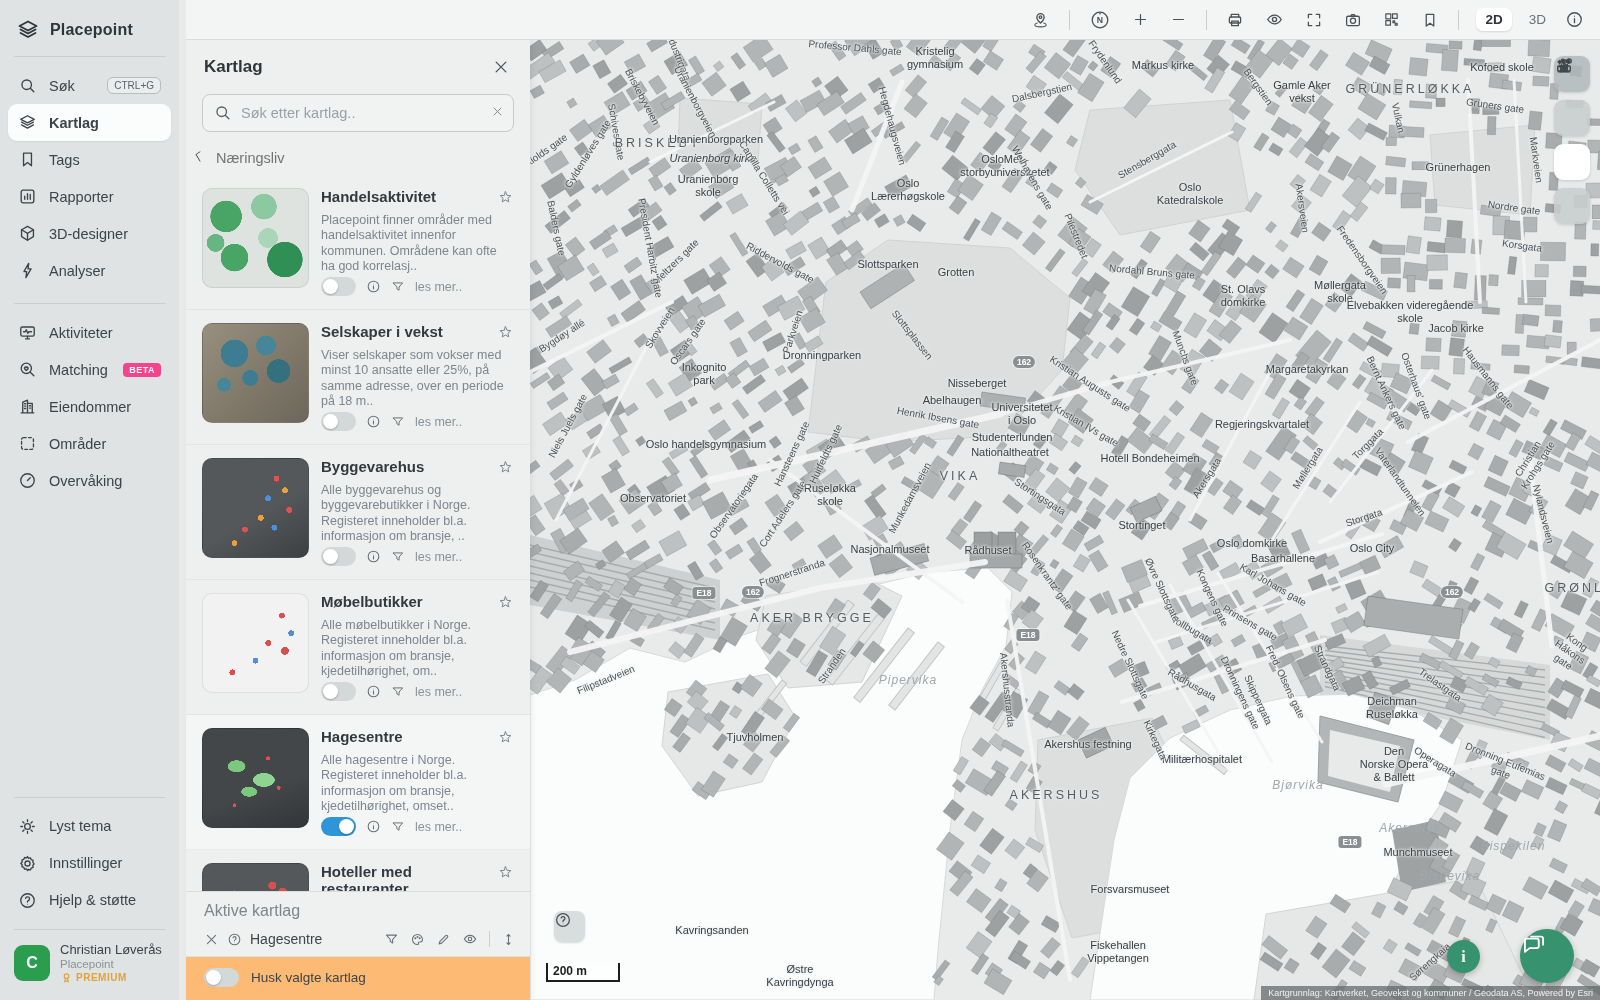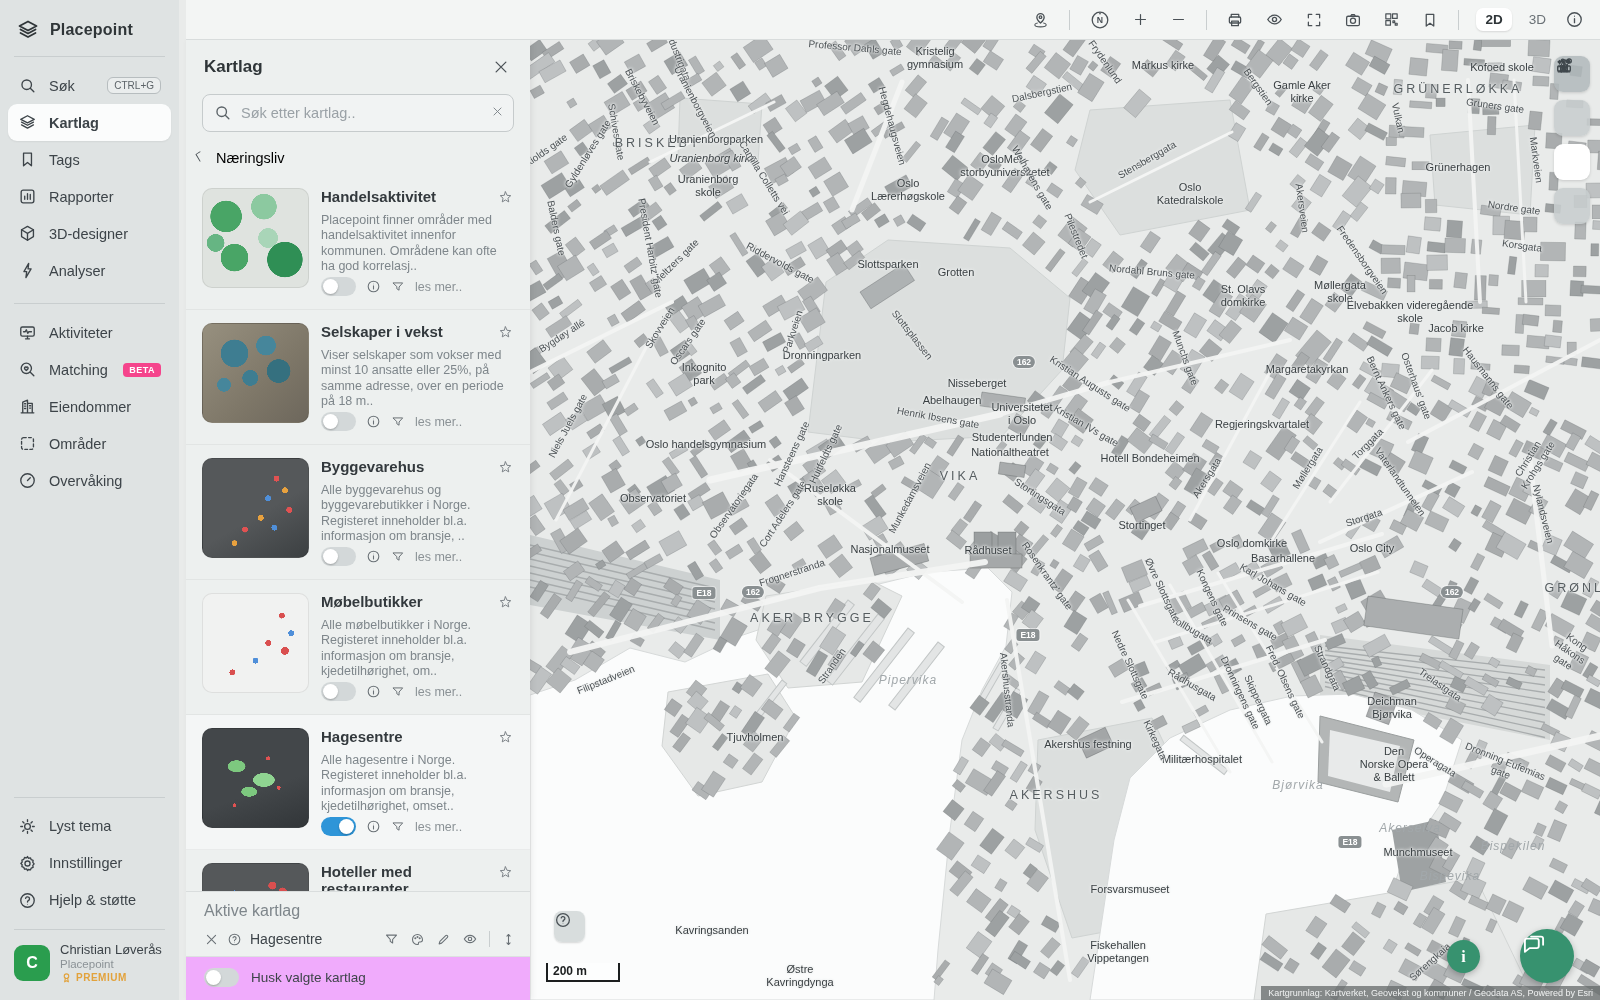--- a/index.html
+++ b/index.html
@@ -38,21 +38,21 @@
 
   
   .panel{position:absolute;left:186px;top:40px;width:344px;height:960px;background:#edf0ef;z-index:20;display:flex;flex-direction:column;box-shadow:2px 0 6px rgba(0,0,0,.07);}
   .p-head{display:flex;align-items:center;justify-content:space-between;padding:16px 18px 8px;}
   .p-title{font-size:17px;font-weight:700;color:#2f3538;}
   .p-search{margin:8px 16px 4px;position:relative;}
   .p-search input{width:100%;height:38px;border:1px solid #c6cbcc;border-radius:8px;background:#f1f3f3;padding:0 34px 0 38px;font-size:14.5px;color:#3d4449;outline:none;}
   .p-search input::placeholder{color:#9aa1a6;}
   .ps-ic{position:absolute;left:11px;top:9px;color:#5a6166;}
   .ps-x{position:absolute;right:10px;top:10px;color:#7b8287;cursor:pointer;}
-  .crumb{display:flex;align-items:center;gap:8px;padding:12px 3px 8px;font-size:14.5px;color:#000000;cursor:pointer;}
+  .crumb{display:flex;align-items:center;gap:8px;padding:12px 3px 8px;font-size:14.5px;color:#737373;cursor:pointer;}
   .cards{flex:1;overflow:hidden;}
   .card{display:flex;gap:12px;padding:13px 16px;border-bottom:1px solid rgba(0,0,0,.045);cursor:pointer;}
   .card.active{background:#f4f6f6;}
   .thumb{width:107px;height:100px;border-radius:10px;flex:0 0 auto;border:1px solid rgba(0,0,0,.08);}
   .cbody{flex:1;min-width:0;}
   .crow{display:flex;align-items:flex-start;justify-content:space-between;gap:6px;}
   .ctitle{font-size:15px;font-weight:700;color:#33393d;}
   .cstar{color:#7b8287;flex:0 0 auto;cursor:pointer;margin-top:1px;}
   .cdesc{font-size:12.5px;color:#7e868b;line-height:1.22;margin-top:3px;height:60px;overflow:hidden;}
   .cctrl{display:flex;align-items:center;gap:10px;margin-top:4px;}
@@ -69,21 +69,21 @@
   .t4{background:radial-gradient(circle 3px at 75% 22%,#d94f4f 97%,transparent),radial-gradient(circle 3px at 84% 40%,#4f8fd9 97%,transparent),radial-gradient(circle 4px at 78% 58%,#d94f4f 97%,transparent),radial-gradient(circle 3px at 62% 50%,#d94f4f 97%,transparent),radial-gradient(circle 3px at 50% 68%,#4f8fd9 97%,transparent),radial-gradient(circle 3px at 28% 80%,#d94f4f 97%,transparent),#f1f2f1;}
   .t5{background:radial-gradient(ellipse 9px 6px at 32% 38%,#7dc87f 97%,transparent),radial-gradient(ellipse 11px 7px at 58% 52%,#8fd491 97%,transparent),radial-gradient(ellipse 8px 5px at 44% 64%,#7dc87f 97%,transparent),radial-gradient(circle 2px at 62% 30%,#e05252 97%,transparent),radial-gradient(circle 2px at 72% 60%,#e05252 97%,transparent),radial-gradient(circle 2px at 30% 78%,#e05252 97%,transparent),linear-gradient(160deg,#43474a 60%,#323639);}
   .t6{background:radial-gradient(circle 4px at 66% 22%,#d94f4f 97%,transparent),radial-gradient(circle 4px at 76% 28%,#d94f4f 97%,transparent),radial-gradient(circle 3px at 30% 30%,#4f8fd9 97%,transparent),radial-gradient(circle 3px at 48% 46%,#4f8fd9 97%,transparent),radial-gradient(circle 3px at 20% 58%,#4f8fd9 97%,transparent),radial-gradient(circle 3px at 60% 62%,#4f8fd9 97%,transparent),radial-gradient(circle 3px at 38% 74%,#4f8fd9 97%,transparent),linear-gradient(150deg,#55585a 55%,#44484a);}
   
   .p-foot{border-top:1px solid #d9dddd;background:#eef1f0;}
   .pf-head{font-size:16px;color:#7e868b;padding:10px 18px 4px;}
   .pf-row{display:flex;align-items:center;gap:8px;padding:7px 14px 9px 18px;}
   .pf-name{font-size:14px;color:#3d4449;}
   .pf-icons{margin-left:auto;display:flex;align-items:center;gap:11px;color:#5a6166;}
   .pf-sep{width:1px;height:16px;background:#c9cecf;}
-  .pf-remember{display:flex;align-items:center;gap:12px;padding:11px 18px 13px;border-top:1px solid #dde1e0;font-size:13.5px;color:#3d4449;background:#f0abfc;}
+  .pf-remember{display:flex;align-items:center;gap:12px;padding:11px 18px 13px;border-top:1px solid #dde1e0;font-size:13.5px;color:#3d4449;background:#fdba74;}
 
   
   .map{position:absolute;left:530px;top:40px;width:1070px;height:960px;overflow:hidden;background:#e9ebea;}
   .map svg{position:absolute;left:0;top:0;}
   .overlay{position:absolute;left:0;top:0;width:100%;height:100%;}
   .mlabel{position:absolute;white-space:pre-line;text-align:center;line-height:1.18;transform:translate(-50%,-50%);text-shadow:0 0 2px #eceeee,0 0 3px #eceeee,0 0 4px #eceeee;pointer-events:none;}
   .lp{font-size:11px;color:#3a4043;}
   .ls{font-size:10px;color:#4c5255;}
   .la{font-size:12.5px;color:#565d60;letter-spacing:3px;}
   .lw{font-size:12px;color:#a2a8ab;font-style:italic;letter-spacing:1px;text-shadow:none;}
@@ -1734,23 +1734,23 @@
             <path d="M26 480L120 300" stroke-width="3"></path>
           </g>
         </svg>
       </div>
     <div class="overlay" id="maplabels">
         <div class="mlabel ls" style="left: 325px; top: 8px; transform: translate(-50%, -50%) rotate(5deg);">Professor Dahls gate</div>
         <div class="mlabel lp" style="left: 405px; top: 18px;">Kristelig
 gymnasium</div>
         <div class="mlabel lp" style="left: 633px; top: 25px;">Markus kirke</div>
         <div class="mlabel lp" style="left: 772px; top: 52px;">Gamle Aker
-kirke</div>
+vekst</div>
         <div class="mlabel lp" style="left: 972px; top: 27px;">Kofoed skole</div>
-        <div class="mlabel la" style="left: 928px; top: 49px;">GRÜNERLØKKA</div>
+        <div class="mlabel la" style="left: 880px; top: 49px;">GRÜNERLØKKA</div>
         <div class="mlabel ls" style="left: 965px; top: 66px; transform: translate(-50%, -50%) rotate(8deg);">Gruners gate</div>
         <div class="mlabel ls" style="left: 512px; top: 53px; transform: translate(-50%, -50%) rotate(-12deg);">Dalsbergstien</div>
         <div class="mlabel ls" style="left: 728px; top: 47px; transform: translate(-50%, -50%) rotate(55deg);">Bergstien</div>
         <div class="mlabel ls" style="left: 575px; top: 22px; transform: translate(-50%, -50%) rotate(55deg);">Frydenlund</div>
         <div class="mlabel ls" style="left: 148px; top: 16px; transform: translate(-50%, -50%) rotate(68deg);">Industrigata</div>
         <div class="mlabel ls" style="left: 112px; top: 57px; transform: translate(-50%, -50%) rotate(62deg);">Briskebyveien</div>
         <div class="mlabel ls" style="left: 86px; top: 92px; transform: translate(-50%, -50%) rotate(80deg);">Schives gate</div>
         <div class="mlabel ls" style="left: 58px; top: 114px; transform: translate(-50%, -50%) rotate(-58deg);">Gyldenløves gate</div>
         <div class="mlabel ls" style="left: 14px; top: 112px; transform: translate(-50%, -50%) rotate(-35deg);">Skiolds gate</div>
         <div class="mlabel ls" style="left: 26px; top: 188px; transform: translate(-50%, -50%) rotate(78deg);">Balders gate</div>
@@ -1852,21 +1852,21 @@
         <div class="mlabel lp" style="left: 558px; top: 704px;">Akershus festning</div>
         <div class="mlabel la" style="left: 526px; top: 755px;">AKERSHUS</div>
         <div class="mlabel lp" style="left: 672px; top: 719px;">Militærhospitalet</div>
         <div class="mlabel lp" style="left: 600px; top: 849px;">Forsvarsmuseet</div>
         <div class="mlabel lp" style="left: 588px; top: 912px;">Fiskehallen
 Vippetangen</div>
         <div class="mlabel lp" style="left: 182px; top: 890px;">Kavringsanden</div>
         <div class="mlabel lp" style="left: 270px; top: 936px;">Østre
 Kavringdynga</div>
         <div class="mlabel lp" style="left: 862px; top: 668px;">Deichman
-Bjørvika</div>
+Ruseløkka</div>
         <div class="mlabel ls" style="left: 905px; top: 722px; transform: translate(-50%, -50%) rotate(32deg);">Operagata</div>
         <div class="mlabel lp" style="left: 864px; top: 724px;">Den
 Norske Opera
 &amp; Ballett</div>
         <div class="mlabel lw" style="left: 768px; top: 745px;">Bjørvika</div>
         <div class="mlabel ls" style="left: 973px; top: 727px; transform: translate(-50%, -50%) rotate(22deg);">Dronning Eufemias gate</div>
         <div class="mlabel ls" style="left: 910px; top: 645px; transform: translate(-50%, -50%) rotate(35deg);">Trelastgata</div>
         <div class="mlabel ls" style="left: 1040px; top: 612px; transform: translate(-50%, -50%) rotate(35deg);">Kong Håkons gate</div>
         <div class="mlabel lw" style="left: 880px; top: 788px;">Akerselva</div>
         <div class="mlabel lp" style="left: 888px; top: 812px;">Munchmuseet</div>

